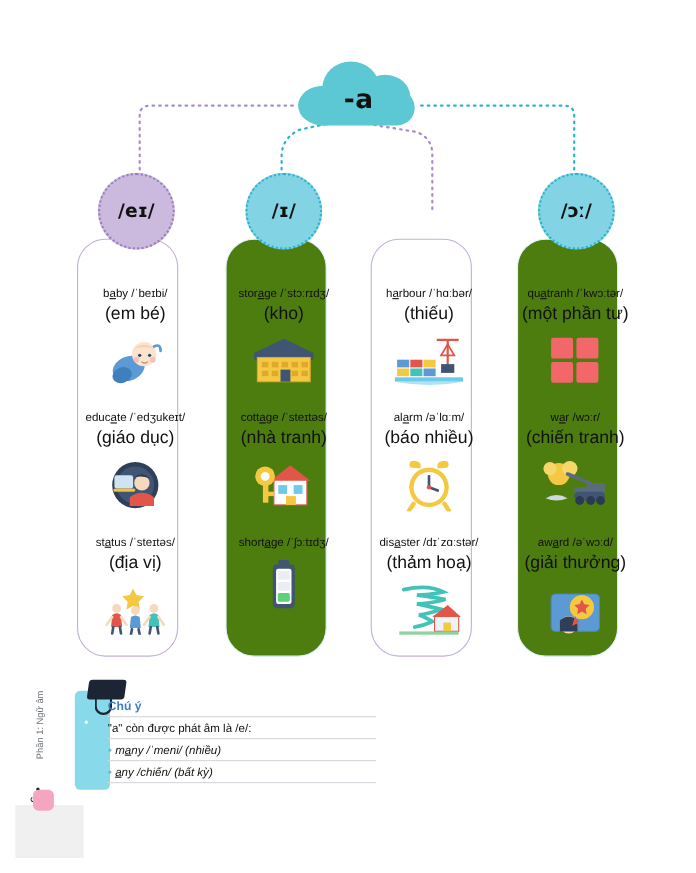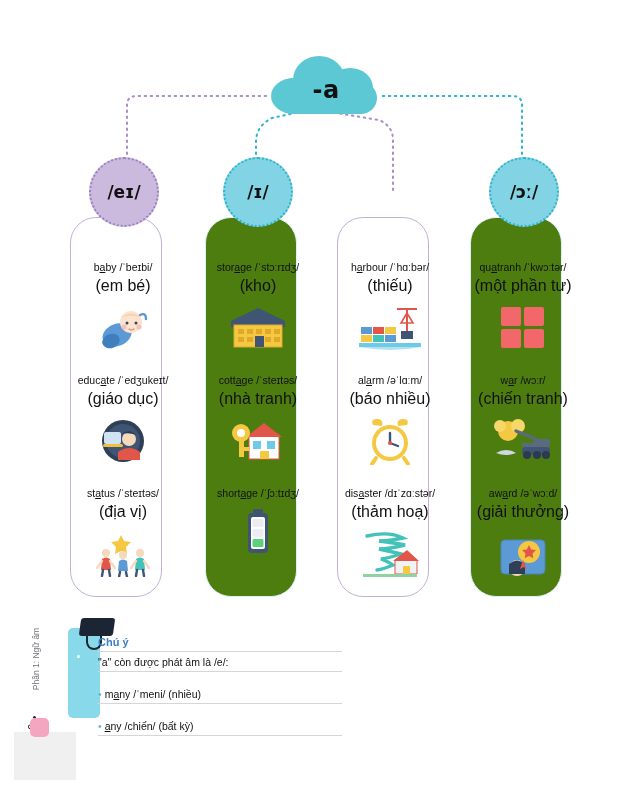--- a/index.html
+++ b/index.html
@@ -59,21 +59,21 @@
   .entry .word{font-size:10.5px;color:#111;line-height:1.45;white-space:nowrap;}
   .entry .word u{text-decoration:underline;}
   .entry .mean{font-size:16px;color:#111;line-height:1.4;}
   .entry .art{margin-top:6px;height:48px;display:flex;align-items:center;justify-content:center;}
   .entry .art svg{display:block;}
 
   
   #note{position:absolute;left:98px;top:636px;width:244px;}
   #note .title{font-size:11px;font-weight:bold;color:#3d7fc1;padding-bottom:3px;border-bottom:1px solid #d3d7dd;}
   #note .line{font-size:10.5px;color:#111;padding:4px 0 3px 0;border-bottom:1px solid #d3d7dd;}
-  #note .line.it{margin-top:12px;}
+  #note .line.it{font-style:italic;}
   #note .bullet{color:#6ab4d8;margin-right:3px;}
 
   
   #rail{position:absolute;left:22px;top:620px;width:26px;height:130px;}
   #rail .vtext{
     position:absolute;left:-34px;top:34px;width:96px;
     transform:rotate(-90deg);
     font-size:8.5px;color:#6f7479;white-space:nowrap;text-align:center;
   }
   #rail .dot{position:absolute;left:11px;width:3px;height:3px;background:#222;border-radius:50%;}

